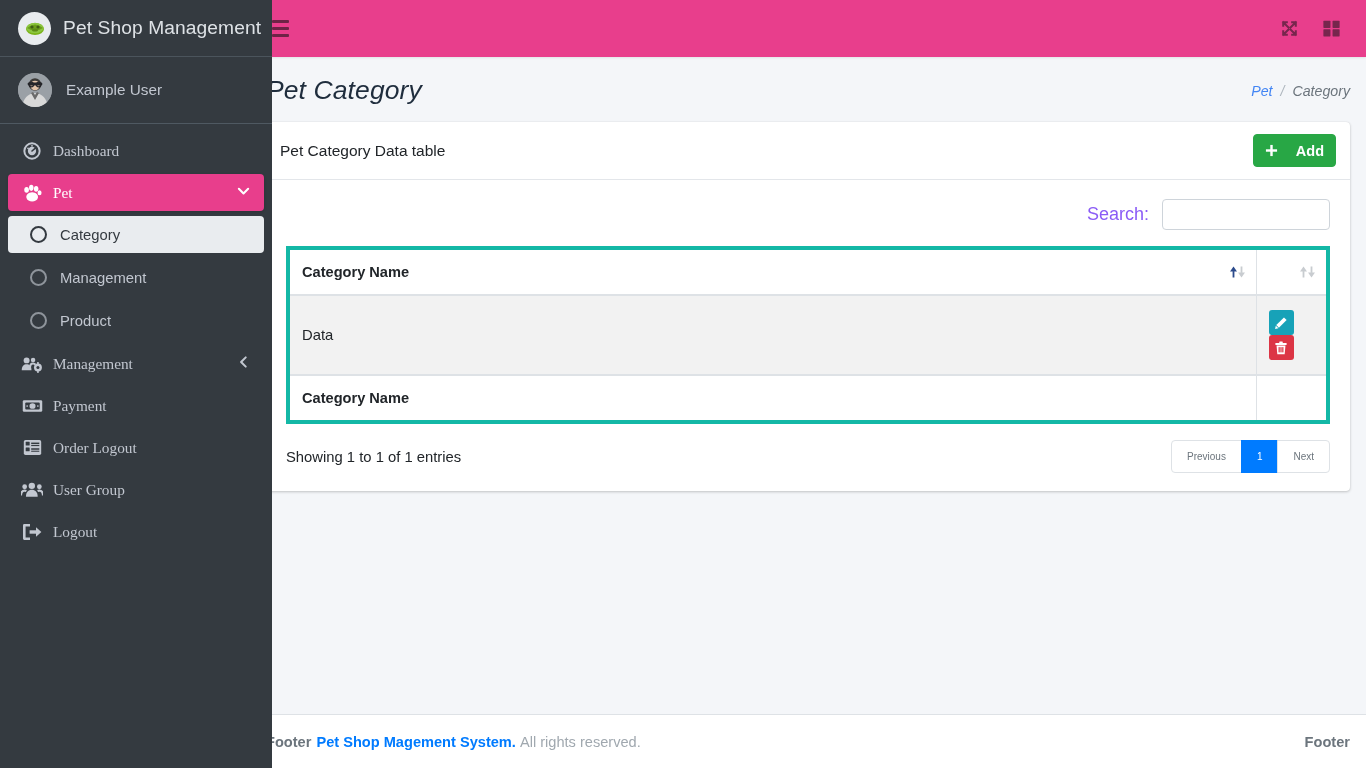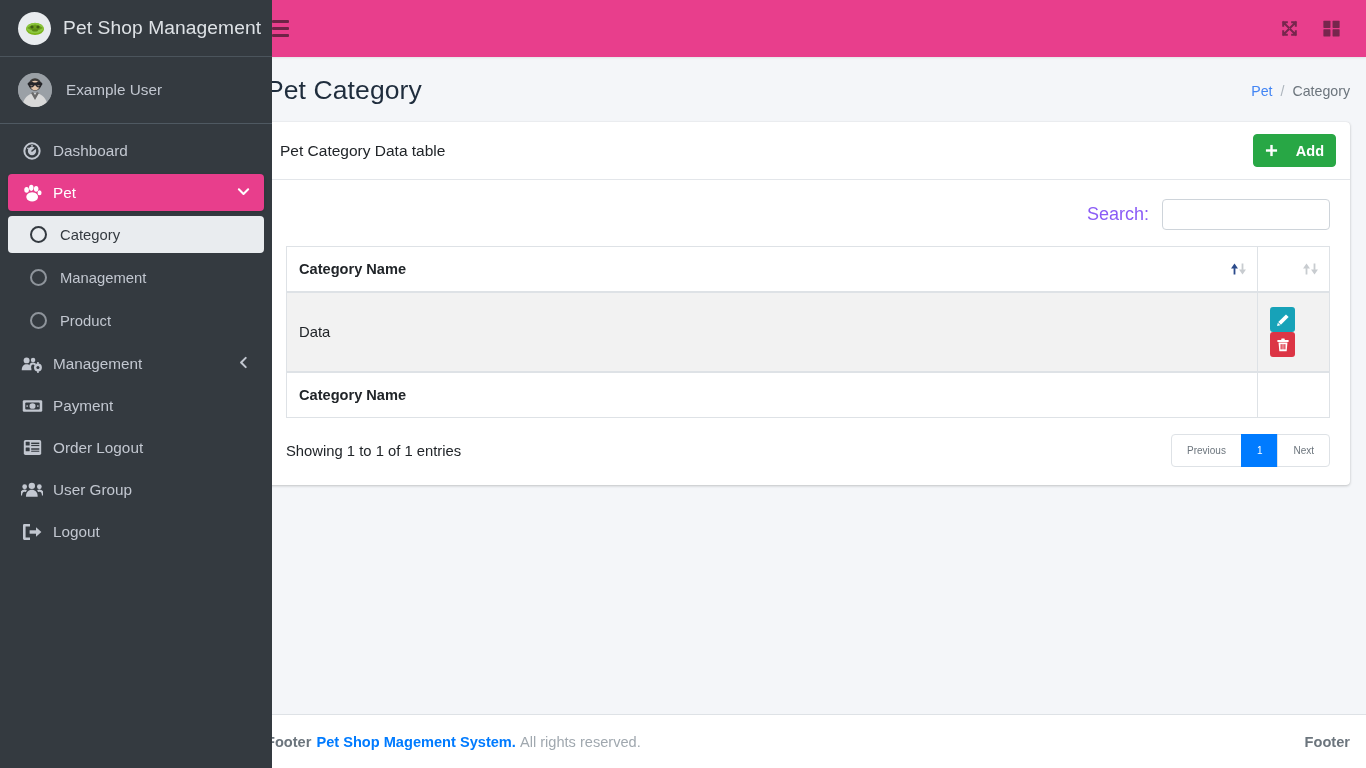--- a/index.html
+++ b/index.html
@@ -57,20 +57,21 @@
   .nav-item {
     display: flex; align-items: center;
     height: 37px;
     padding: 0 14px 0 12px;
     border-radius: 4px;
     margin-bottom: 5px;
     color: #c2c7d0;
     font-size: 15.3px;
     cursor: pointer;
     position: relative;
+    font-family: Liberation Serif, serif;
   }
   .nav-item .nav-icon {
     width: 24px; flex: 0 0 24px;
     margin-right: 9px;
     display: flex; align-items: center; justify-content: center;
     color: #c2c7d0;
   }
   .nav-item.active {
     background: #e83e8c;
     color: #fff;
@@ -136,20 +137,21 @@
   
   #content {
     position: absolute; left: 250px; top: 57px;
     width: 1116px; height: 657px;
     background: #f4f6f9;
     overflow: hidden;
   }
   #content-header {
     display: flex; align-items: center;
     padding: 18px 16px 16px 16px;
+    font-style: italic;
   }
   #page-title {
     font-size: 26.5px; color: #1f2d3d; font-weight: 400;
     letter-spacing: 0.1px;
   }
   #breadcrumb {
     margin-left: auto;
     font-size: 14.2px;
     color: #6c757d;
     display: flex; align-items: center; gap: 8px;
@@ -198,21 +200,21 @@
     padding: 0 8px;
     font-size: 14px;
     font-family: "Liberation Sans", sans-serif;
     color: #495057;
     outline: none;
   }
 
   table.dt {
     width: 100%;
     border-collapse: collapse;
-    border: 1px solid #14b8a6;
+    border: 4px solid #14b8a6;
   }
   table.dt th, table.dt td {
     border: 1px solid #dee2e6;
     padding: 14px 12px;
     font-size: 14.8px;
     color: #212529;
     text-align: left;
     vertical-align: middle;
   }
   table.dt thead th, table.dt tfoot th {

